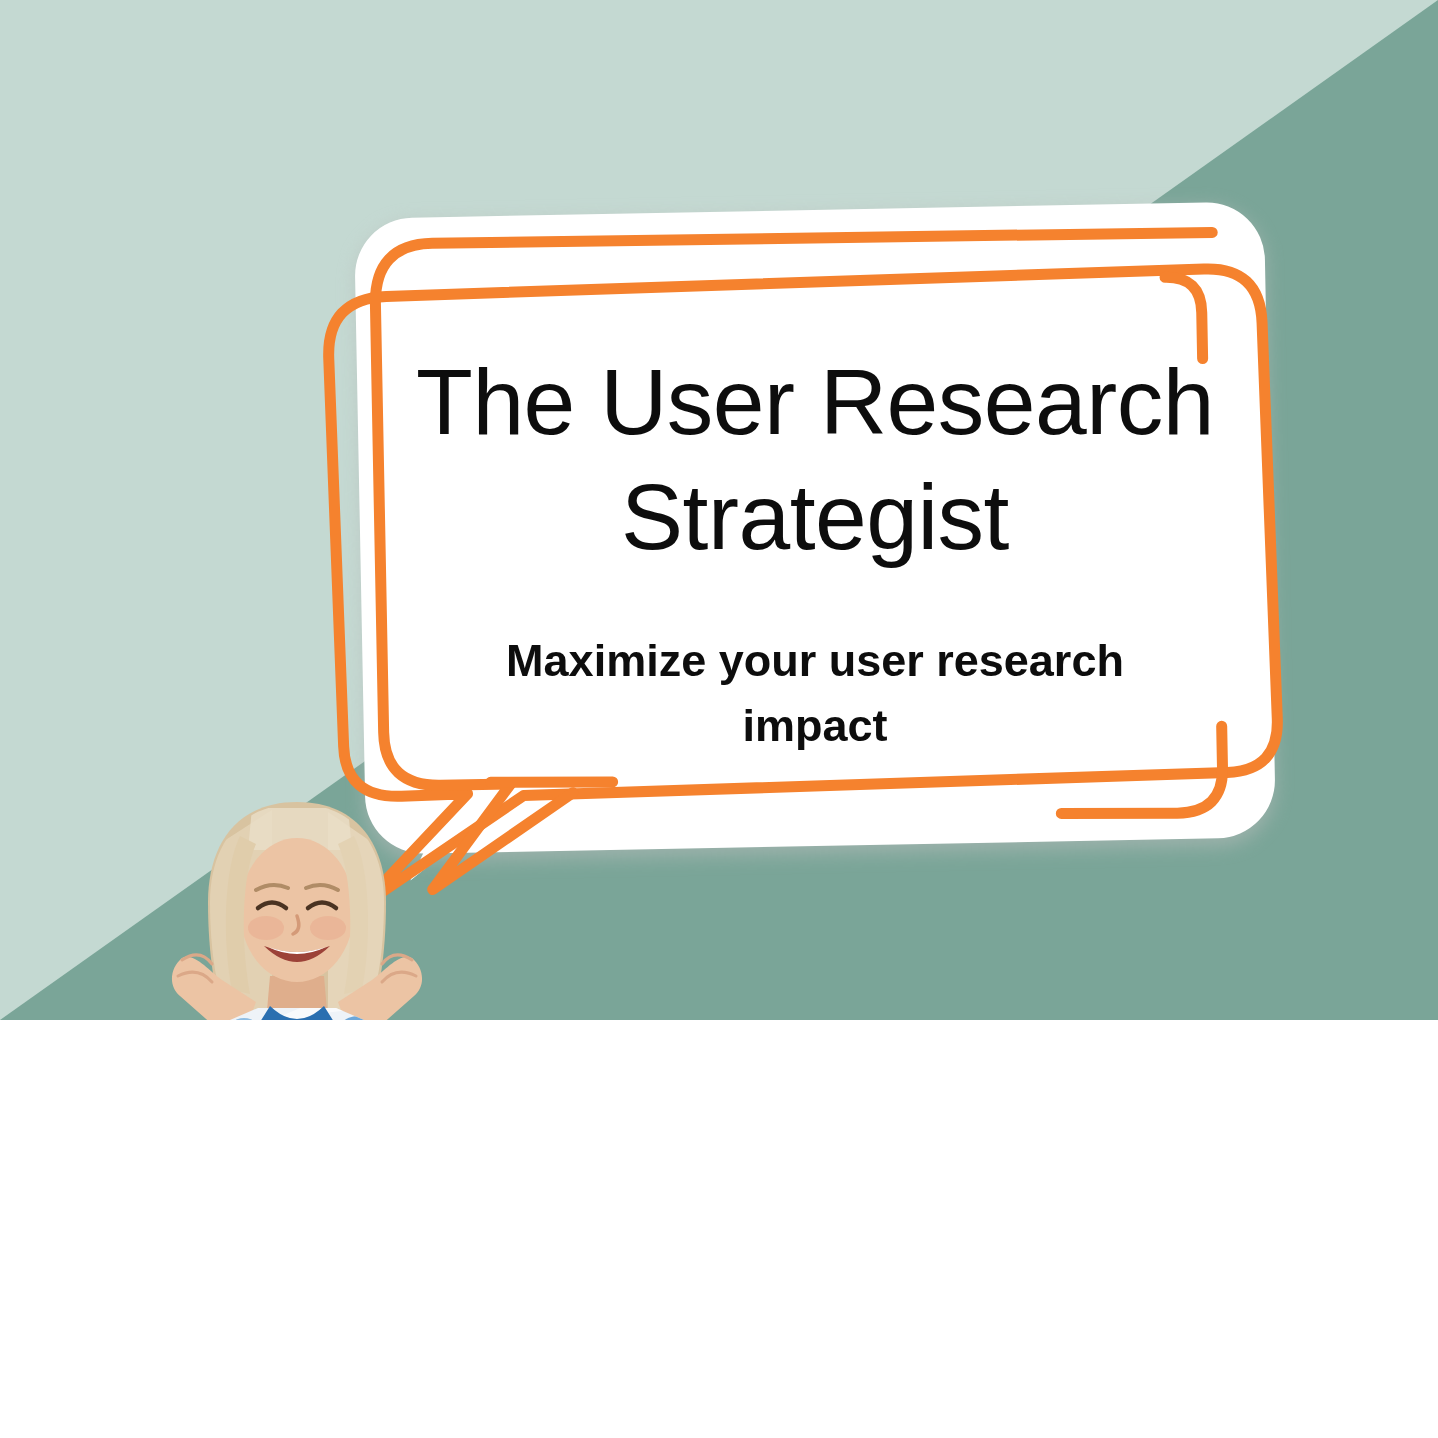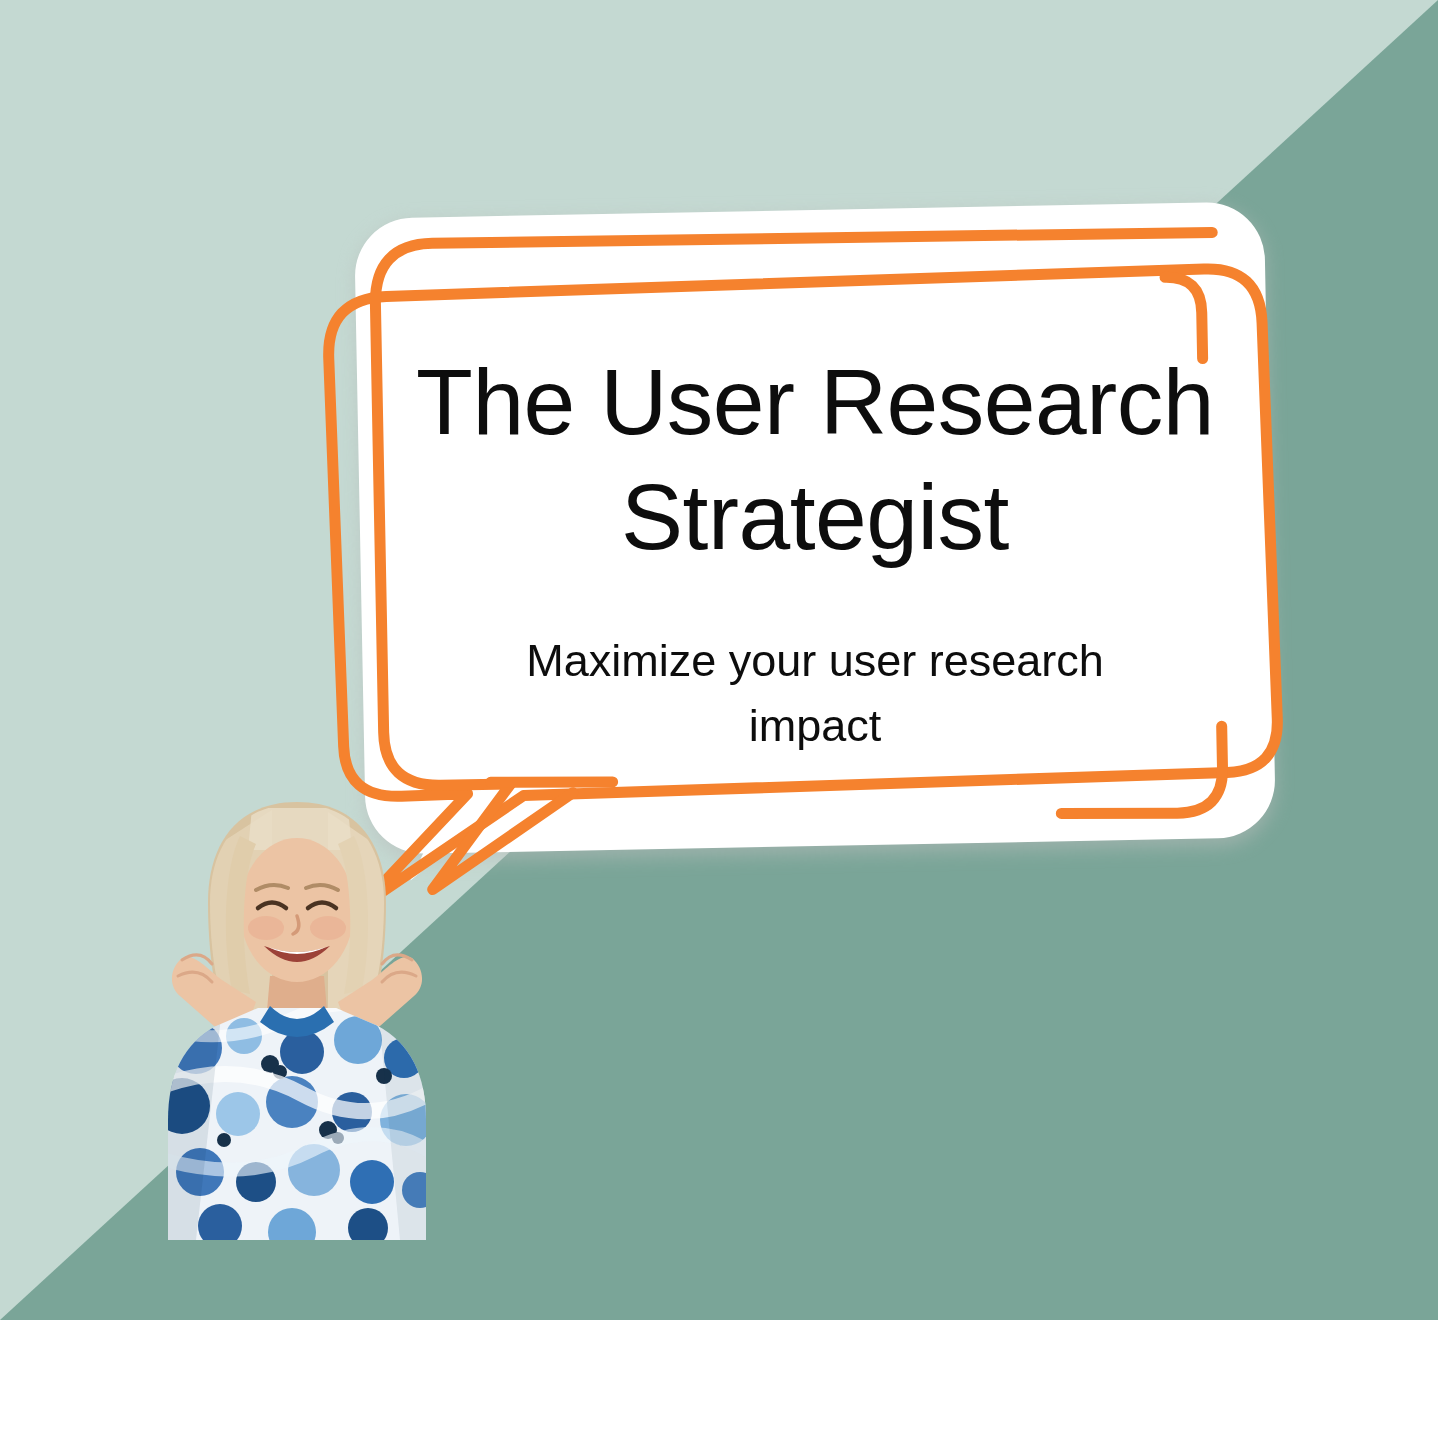--- a/index.html
+++ b/index.html
@@ -3,21 +3,21 @@
 <meta charset="utf-8">
 <style>
   html, body {
     margin: 0;
     padding: 0;
     background: #ffffff;
   }
   #canvas {
     position: relative;
     width: 1438px;
-    height: 1320px;
+    height: 1020px;
     overflow: hidden;
     font-family: "Liberation Sans", sans-serif;
   }
 
   
   .bg-light {
     position: absolute;
     inset: 0;
     background: #c4d9d2;
   }
@@ -103,21 +103,21 @@
     font-size: 93px;
     line-height: 1.24;
     font-weight: 400;
     letter-spacing: -0.5px;
     margin: 0;
     white-space: pre-line;
   }
   .subtitle {
     font-size: 45px;
     line-height: 1.45;
-    font-weight: 400;
+    font-weight: 700;
     margin: 52px 96px 0 96px;
     white-space: pre-line;
   }
 
   
   .person {
     position: absolute;
     left: 152px;
     top: 790px;
     width: 290px;

